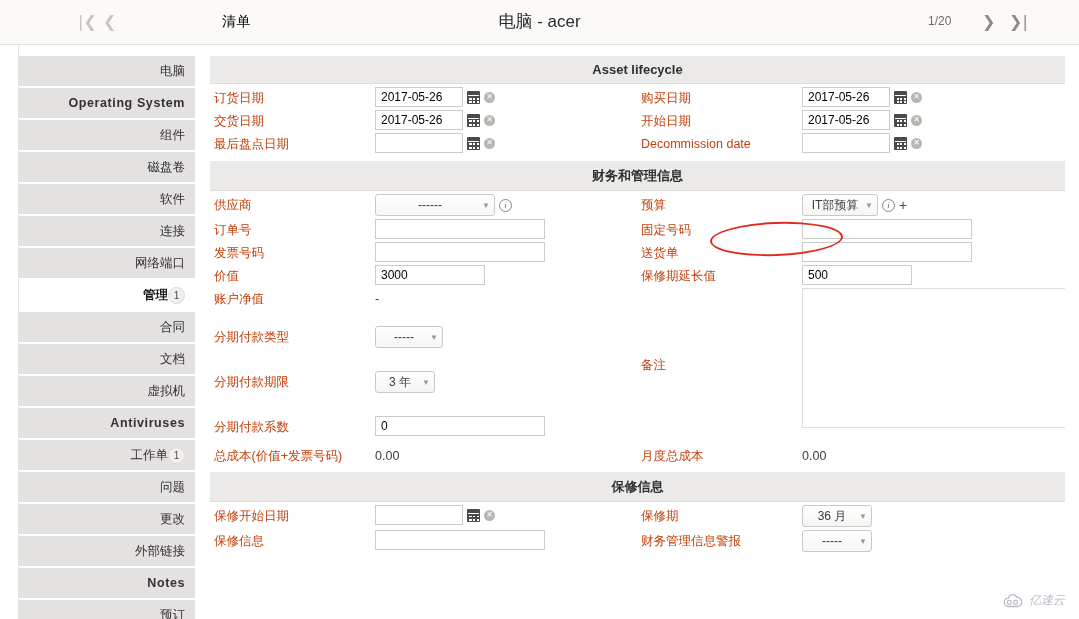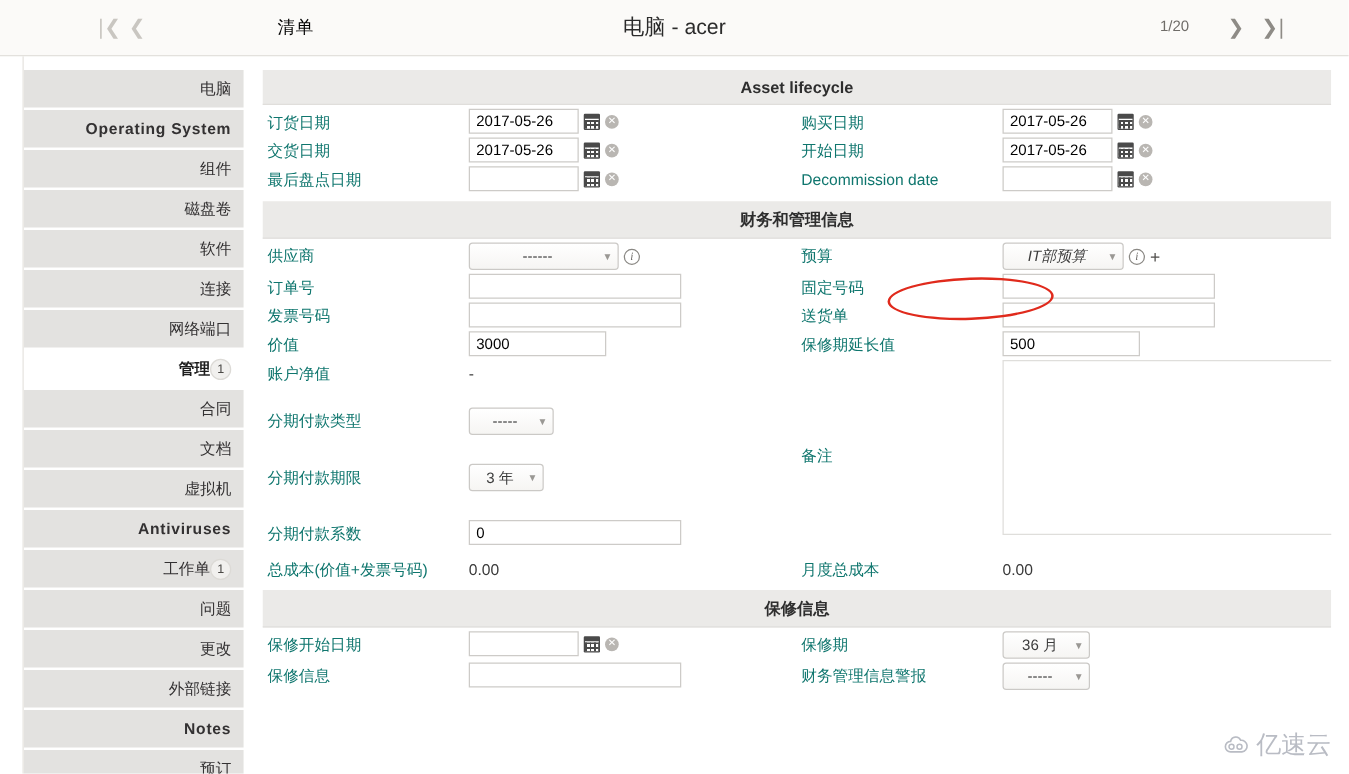--- a/index.html
+++ b/index.html
@@ -85,21 +85,21 @@
     font-size: 13px; font-weight: bold; color: #2e2e2e;
     border-bottom: 1px solid #e0dedb;
   }
   .sect-head.tall { height: 30px; }
   .grid { width: 100%; }
   .frow { display: flex; width: 100%; }
   .cell { display: flex; align-items: flex-start; }
   .cellL { width: 165px; padding-left: 4px; }
   .cellF { width: 262px; }
   .lbl {
-    font-size: 12.5px; color: #0f766e;
+    font-size: 12.5px; color: #c2410c;
     line-height: 16px; padding-top: 6px; white-space: nowrap;
   }
   .val {
     font-size: 12.5px; color: #3a3a3a; line-height: 16px; padding-top: 6px;
   }
 
   
   input.txt, .fakeinput {
     height: 20px; border: 1px solid #cdcbc8; background: #fff;
     font-size: 12px; color: #000000; padding: 0 5px;
@@ -137,21 +137,21 @@
   .sel {
     display: inline-flex; align-items: center; justify-content: space-between;
     height: 22px; border: 1px solid #cbc9c6; border-radius: 3px;
     background: linear-gradient(#ffffff, #f6f5f3);
     font-size: 12px; color: #3c3c3c; padding: 0 4px 0 8px;
     cursor: pointer; white-space: nowrap;
   }
   .sel .cap { flex: 1; text-align: center; padding-right: 4px; }
   .sel .arw { color: #9a9894; font-size: 8px; padding-left: 2px; }
   .sel-sup { width: 120px; }
-  .sel-budget { width: 97px; font-style: italic; }
+  .sel-budget { width: 76px; }
   .sel-inst { width: 68px; }
   .sel-term { width: 60px; }
   .sel-warr { width: 70px; }
   .sel-alert { width: 70px; }
 
   .info-ico {
     width: 13px; height: 13px; border-radius: 50%;
     border: 1px solid #8a8884; color: #6b6966;
     font-size: 9px; font-style: italic; font-family: "Liberation Serif", serif;
     display: inline-flex; align-items: center; justify-content: center;
@@ -172,21 +172,21 @@
     width: 133px; height: 34px;
     border: 2px solid #e02a1c; border-radius: 50%;
     pointer-events: none;
     transform: rotate(-2deg);
   }
 
   
   .wm {
     position: absolute; right: 14px; bottom: 10px;
     display: flex; align-items: center; gap: 5px;
-    color: #b9bcc4; font-size: 20px; user-select: none;
+    color: #b9bcc4; font-size: 12px; user-select: none; font-style: italic;
   }
 </style>
 </head>
 <body>
 
 <div id="app">
 
   <div class="topbar">
     <span class="nav-ico nav-first">|❮</span>
     <span class="nav-ico nav-prev">❮</span>

